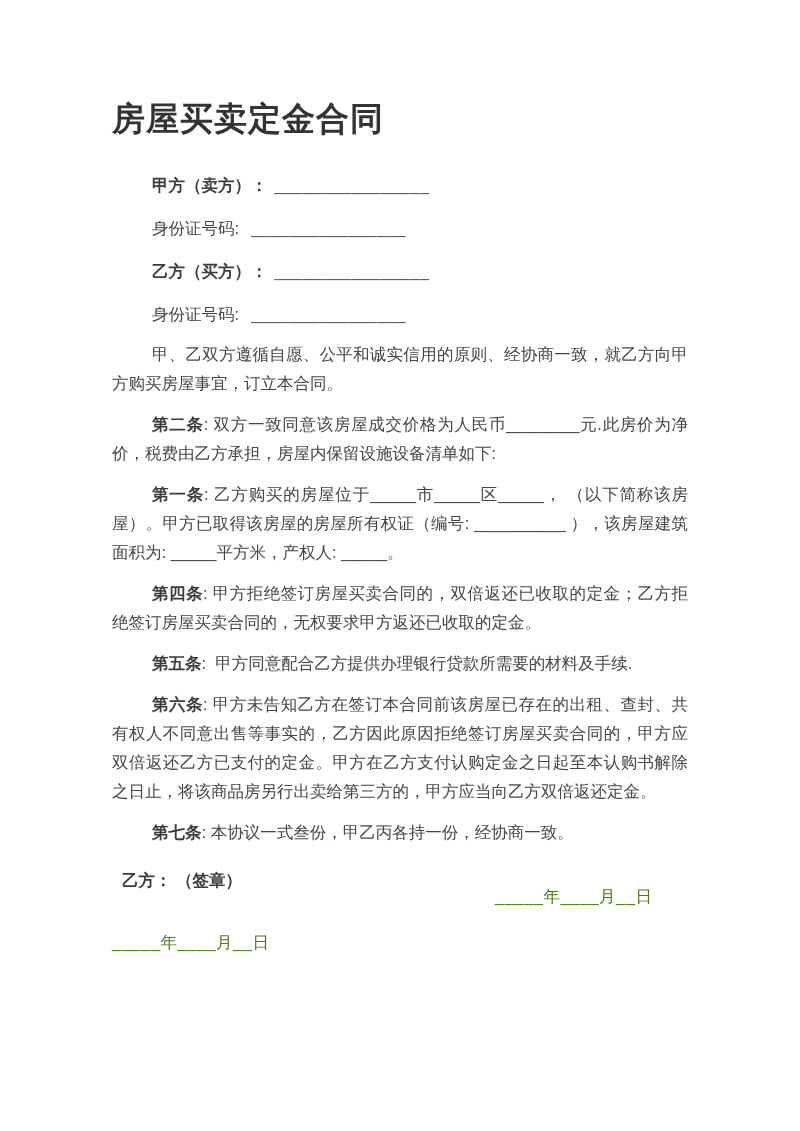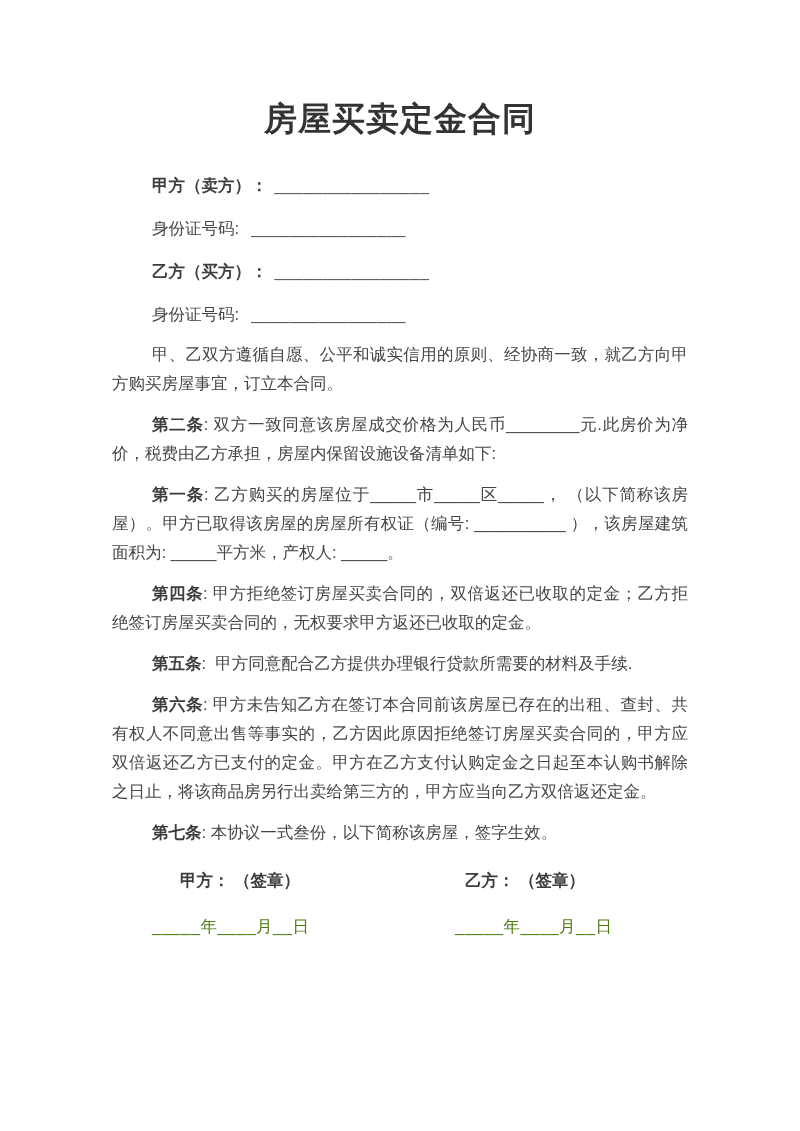--- a/index.html
+++ b/index.html
@@ -14,21 +14,20 @@
     margin: 0 auto;
     background: #ffffff;
     box-sizing: border-box;
     padding: 98px 112px 0 112px;
     font-family: "Liberation Sans", "DejaVu Sans", sans-serif;
     color: #454545;
     overflow: hidden;
   }
   .doc-title {
     margin: 0 0 30px 0;
-    text-align: center;
     font-size: 33px;
     font-weight: 700;
     letter-spacing: 1px;
     color: #333333;
     line-height: 1.3;
   }
   .field {
     margin: 15px 0 12px 0;
     padding-left: 40px;
     font-size: 16.5px;
@@ -100,22 +99,21 @@
 
   <p class="para"><span class="c-label">第一条</span><span>: 乙方购买的房屋位于_____市_____区_____， （以下简称该房屋）。甲方已取得该房屋的房屋所有权证（编号: __________ ），该房屋建筑面积为: _____平方米，产权人: _____。</span></p>
 
 
   <p class="para"><span class="c-label">第四条</span><span>: 甲方拒绝签订房屋买卖合同的，双倍返还已收取的定金；乙方拒绝签订房屋买卖合同的，无权要求甲方返还已收取的定金。</span></p>
 
   <p class="para"><span class="c-label">第五条</span><span>:  甲方同意配合乙方提供办理银行贷款所需要的材料及手续.</span></p>
 
   <p class="para"><span class="c-label">第六条</span><span>: 甲方未告知乙方在签订本合同前该房屋已存在的出租、查封、共有权人不同意出售等事实的，乙方因此原因拒绝签订房屋买卖合同的，甲方应双倍返还乙方已支付的定金。甲方在乙方支付认购定金之日起至本认购书解除之日止，将该商品房另行出卖给第三方的，甲方应当向乙方双倍返还定金。</span></p>
 
-  <p class="para"><span class="c-label">第七条</span><span>: 本协议一式叁份，以下简称该房屋，签字生效。</span></p>
+  <p class="para"><span class="c-label">第七条</span><span>: 本协议一式叁份，甲乙丙各持一份，经协商一致。</span></p>
 
   <div class="sig-grid">
-    <div class="sig-label a">甲方： （签章）</div>
     <div class="sig-label b">乙方： （签章）</div>
     <div class="sig-date a">_____年____月__日</div>
     <div class="sig-date b">_____年____月__日</div>
   </div>
 
 </div>
 
 </body></html>

